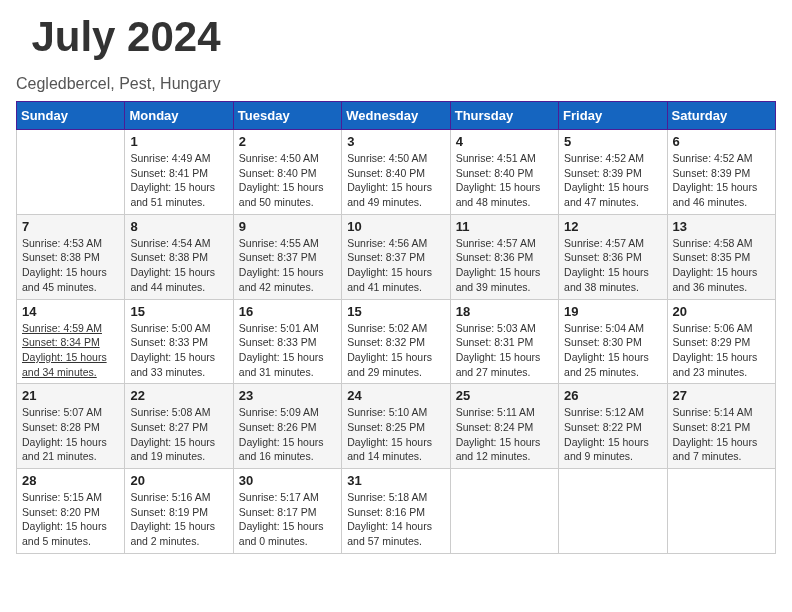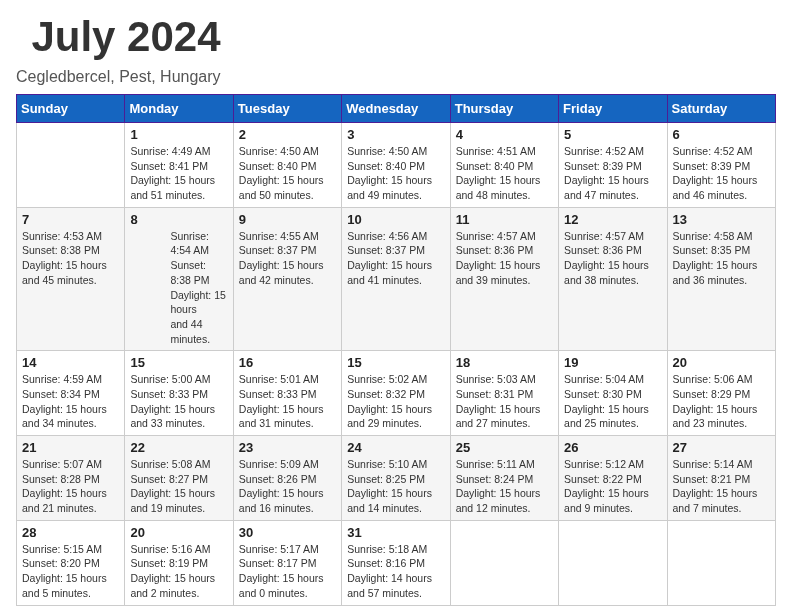--- a/index.html
+++ b/index.html
@@ -39,21 +39,21 @@
     }
     .main-title {
       font-size: 42px;
       font-weight: bold;
       color: #333;
       line-height: 1;
     }
     .subtitle {
       font-size: 16px;
       color: #555;
-      margin-top: 10px;
+      margin-top: 17px;
     }
     table {
       width: 100%;
       border-collapse: collapse;
       font-size: 11px;
     }
     thead tr th {
       background: #1565c0;
       color: #fff;
       padding: 6px 4px;
@@ -158,21 +158,21 @@
       <tr>
         <td>
           <div class="day-number">7</div>
           <div class="day-info" style="white-space: pre-line;">Sunrise: 4:53 AM
 Sunset: 8:38 PM
 Daylight: 15 hours
 and 45 minutes.</div>
         </td>
         <td>
           <div class="day-number">8</div>
-          <div class="day-info" style="white-space: pre-line; margin-left: 40px;">Sunrise: 4:54 AM
+          <div class="day-info" style="white-space: pre-line;">Sunrise: 4:54 AM
 Sunset: 8:38 PM
 Daylight: 15 hours
 and 44 minutes.</div>
         </td>
         <td>
           <div class="day-number">9</div>
           <div class="day-info" style="white-space: pre-line;">Sunrise: 4:55 AM
 Sunset: 8:37 PM
 Daylight: 15 hours
 and 42 minutes.</div>
@@ -202,21 +202,21 @@
           <div class="day-number">13</div>
           <div class="day-info" style="white-space: pre-line;">Sunrise: 4:58 AM
 Sunset: 8:35 PM
 Daylight: 15 hours
 and 36 minutes.</div>
         </td>
       </tr>
       <tr>
         <td>
           <div class="day-number">14</div>
-          <div class="day-info" style="white-space: pre-line;">Sunrise: 4:59 AM
+          <div class="day-info" style="white-space: pre-line; text-decoration: underline;">Sunrise: 4:59 AM
 Sunset: 8:34 PM
 Daylight: 15 hours
 and 34 minutes.</div>
         </td>
         <td>
           <div class="day-number">15</div>
           <div class="day-info" style="white-space: pre-line;">Sunrise: 5:00 AM
 Sunset: 8:33 PM
 Daylight: 15 hours
 and 33 minutes.</div>

